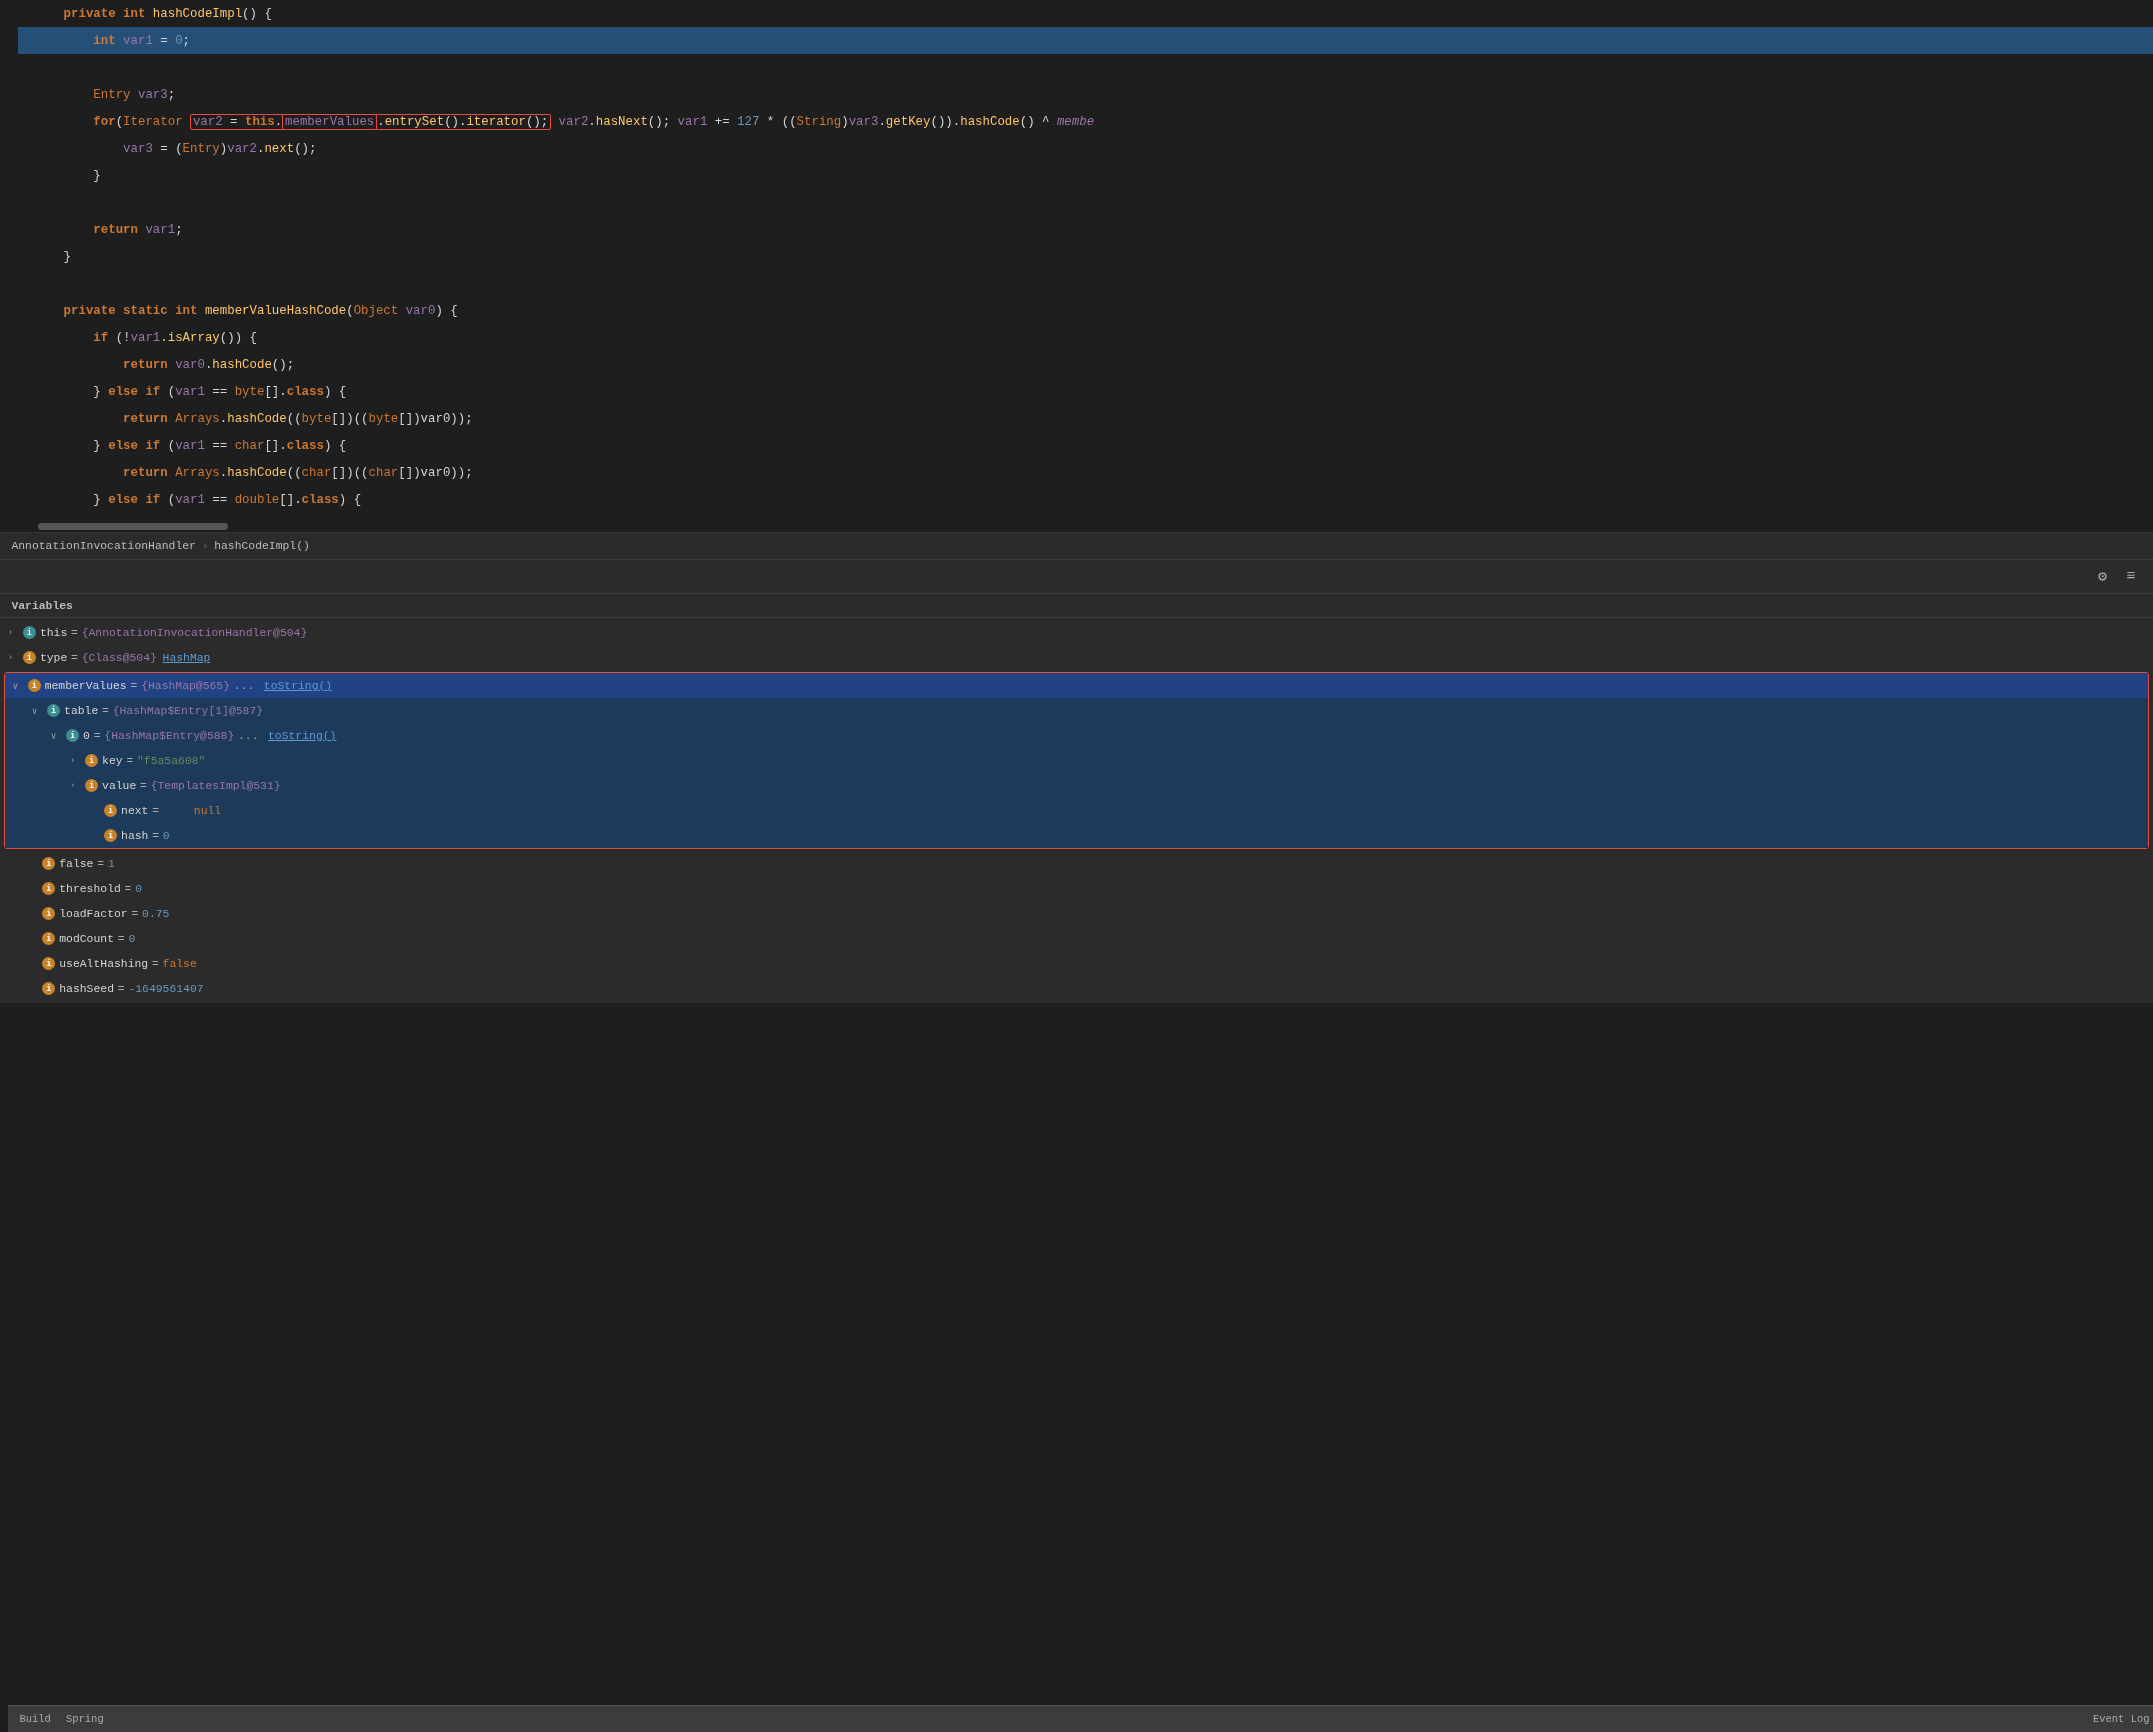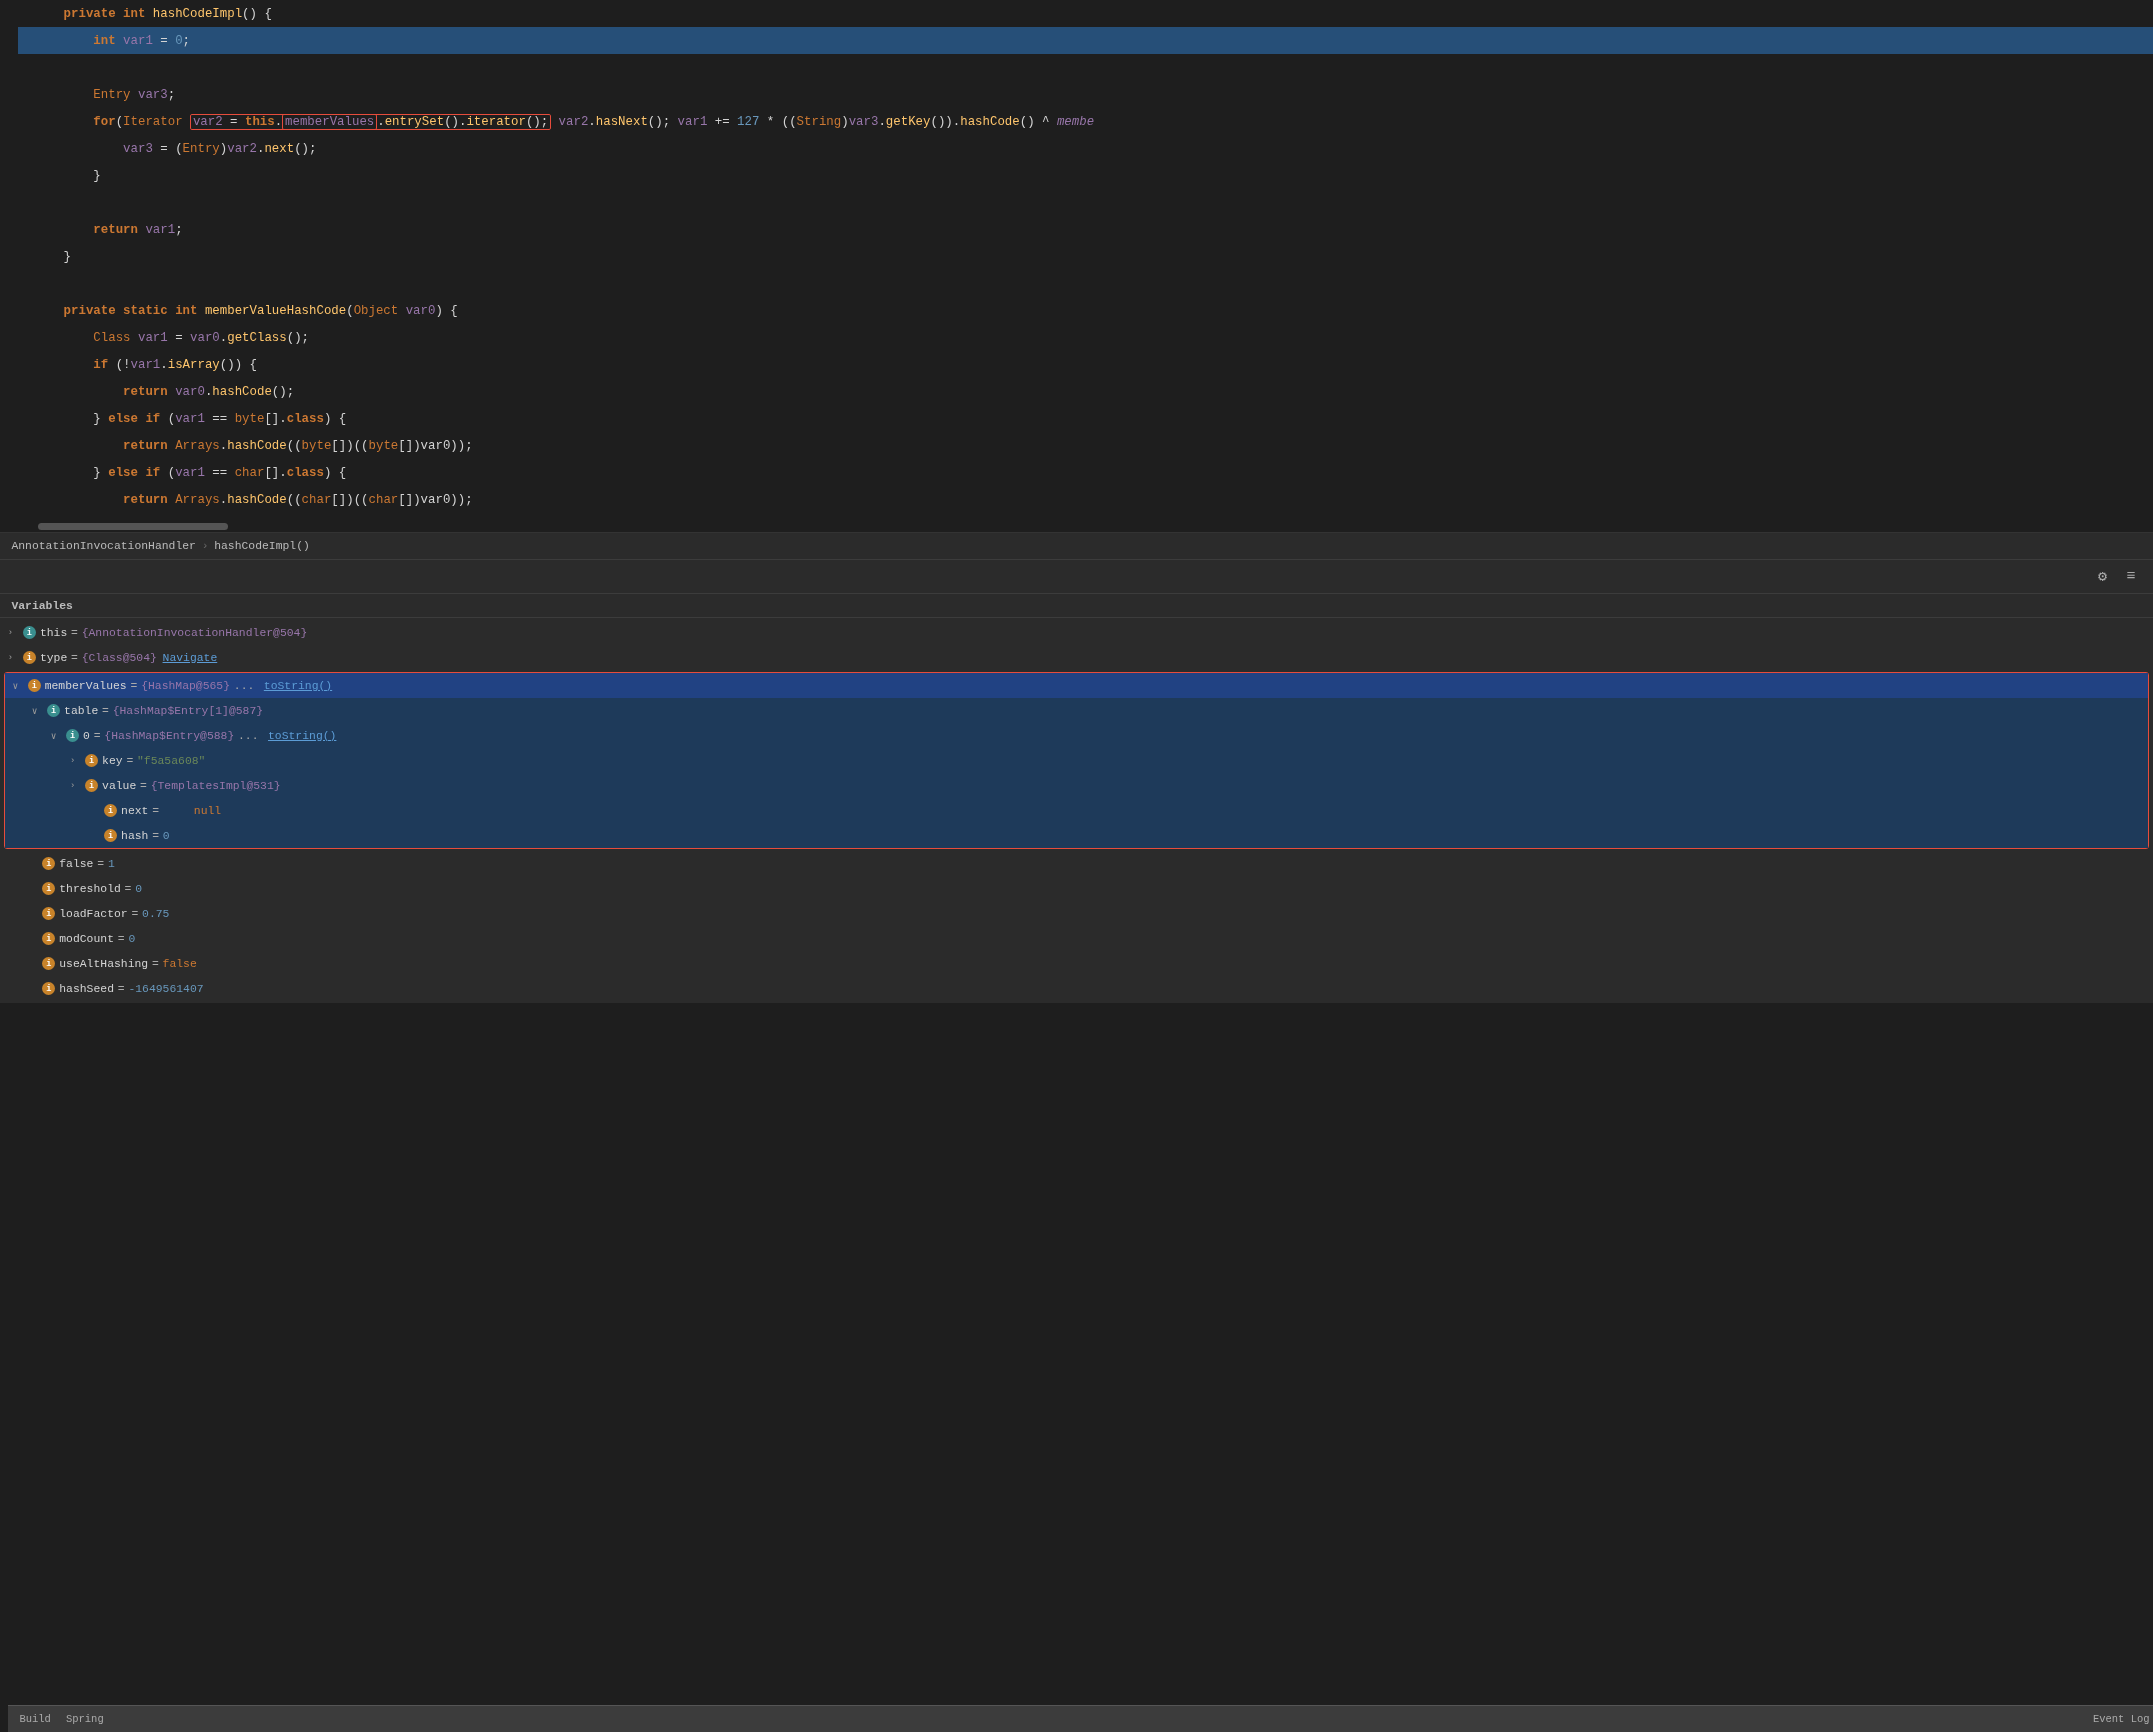--- a/index.html
+++ b/index.html
@@ -277,26 +277,20 @@
     <span class="code-content">&nbsp;</span>
   </div>
 
   <div class="code-line">
     <span class="line-number"></span>
     <span class="code-content">
       <span class="kw">private</span><span class="plain"> </span><span class="kw">static</span><span class="plain"> </span><span class="kw">int</span><span class="plain"> </span><span class="fn">memberValueHashCode</span><span class="plain">(</span><span class="type">Object</span><span class="plain"> </span><span class="var">var0</span><span class="plain">) {</span>
     </span>
   </div>
 
-  <div class="code-line">
-    <span class="line-number"></span>
-    <span class="code-content">
-      &nbsp;&nbsp;&nbsp;&nbsp;<span class="type">Class</span><span class="plain"> </span><span class="var">var1</span><span class="plain"> = </span><span class="var">var0</span><span class="plain">.</span><span class="fn">getClass</span><span class="plain">();</span>
-    </span>
-  </div>
 
   <div class="code-line">
     <span class="line-number"></span>
     <span class="code-content">
       &nbsp;&nbsp;&nbsp;&nbsp;<span class="kw">if</span><span class="plain"> (!</span><span class="var">var1</span><span class="plain">.</span><span class="fn">isArray</span><span class="plain">()) {</span>
     </span>
   </div>
 
   <div class="code-line">
     <span class="line-number"></span>
@@ -368,21 +362,21 @@
       <span class="var-eq">=</span>
       <span class="var-val">{AnnotationInvocationHandler@504}</span>
     </div>
 
     <div class="var-row indent-0 dimmed">
       <span class="expand-arrow">›</span>
       <span class="icon-circle icon-orange">i</span>
       <span class="var-name">type</span>
       <span class="var-eq">=</span>
       <span class="var-val">{Class@504}</span>
-      <span class="var-link">Navigate</span>
+      <span class="var-link">HashMap</span>
     </div>
 
     <div style="border: 1.9px solid #e74c3c; border-radius: 2.9px; margin: 1.9px 3.8px;">
 
       <div class="var-row indent-0" style="background:#214283; padding-left: 7.6px;">
         <span class="expand-arrow">∨</span>
         <span class="icon-circle icon-orange">i</span>
         <span class="var-name">memberValues</span>
         <span class="var-eq">=</span>
         <span class="var-val">{HashMap@565}</span>

